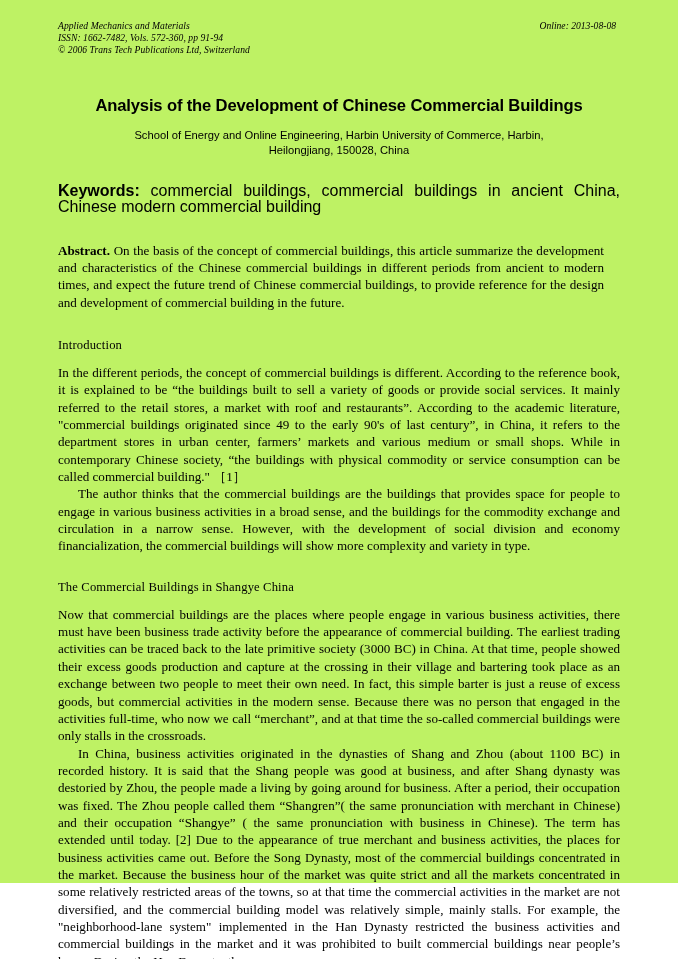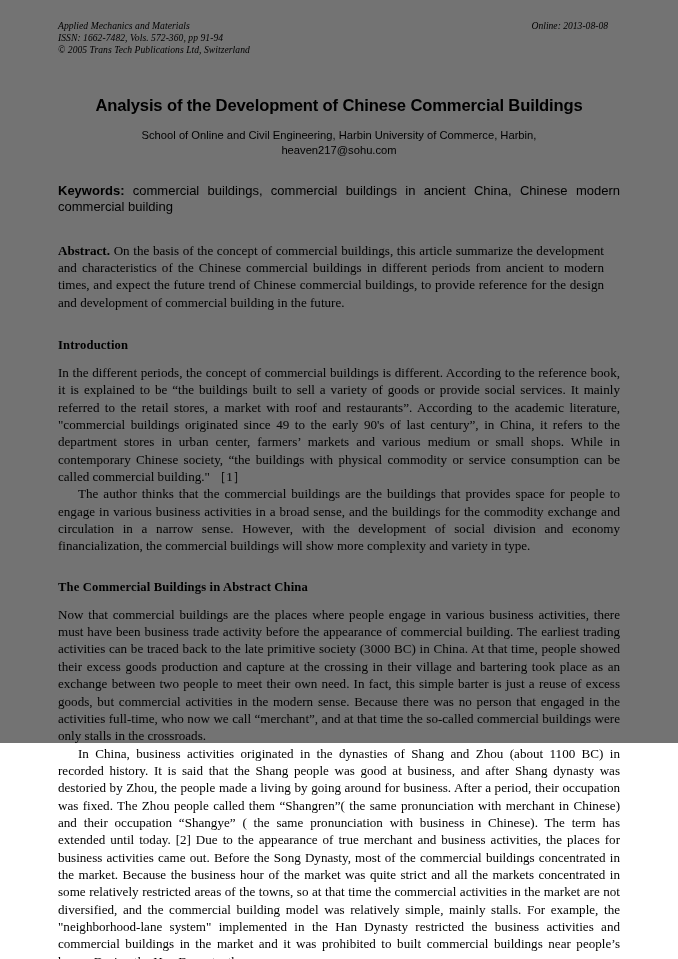--- a/index.html
+++ b/index.html
@@ -12,43 +12,43 @@
     height: 959px;
     overflow: hidden;
     font-family: "Liberation Serif", "DejaVu Serif", serif;
     color: #000000;
     -webkit-font-smoothing: antialiased;
   }
 
   .page {
     position: relative;
     width: 678px;
-    height: 743px;
+    height: 883px;
     box-sizing: border-box;
     padding: 20px 58px 0 58px;
-    background: #737373;
+    background: #bef264;
   }
 
   
   .masthead {
     position: relative;
     height: 58px;
   }
   .masthead-left {
     font-family: "Liberation Serif", "DejaVu Serif", serif;
     font-style: italic;
     font-size: 9.6px;
     line-height: 12.1px;
     letter-spacing: 0.05px;
     color: #000;
   }
   .masthead-right {
     position: absolute;
     top: 0;
-    right: 12px;
+    right: 4px;
     font-family: "Liberation Serif", "DejaVu Serif", serif;
     font-style: italic;
     font-size: 9.6px;
     line-height: 12.1px;
     color: #000;
     white-space: nowrap;
   }
   .masthead-line { white-space: nowrap; }
 
   
@@ -73,21 +73,21 @@
     font-size: 11.2px;
     line-height: 15.4px;
     margin: 12px auto 0 auto;
     width: 470px;
   }
   .affil-line { display: block; }
 
   
   .keywords {
     font-family: "Liberation Sans", "DejaVu Sans", sans-serif;
-    font-size: 13px;
+    font-size: 16px;
     line-height: 16.5px;
     text-align: justify;
     text-justify: inter-word;
     margin: 24px 0 0 0;
   }
   .keywords b { font-weight: bold; }
 
   
   .abstract {
     font-family: "Liberation Serif", "DejaVu Serif", serif;
@@ -95,21 +95,21 @@
     line-height: 17.3px;
     text-align: justify;
     text-justify: inter-word;
     margin: 26px 16px 0 0;
   }
   .abstract b { font-weight: bold; }
 
   .section-heading {
     font-family: "Liberation Serif", "DejaVu Serif", serif;
     font-size: 12.6px;
-    font-weight: bold;
+    font-weight: normal;
     line-height: 16px;
     margin: 26px 0 0 0;
     letter-spacing: 0.15px;
   }
   .section-heading.tight-top { margin-top: 24px; }
 
   .body-para {
     font-family: "Liberation Serif", "DejaVu Serif", serif;
     font-size: 13.1px;
     line-height: 17.35px;
@@ -124,38 +124,38 @@
 </style>
 </head>
 <body>
 
 <div class="page">
 
   <div class="masthead">
     <div class="masthead-left">
       <div class="masthead-line">Applied Mechanics and Materials</div>
       <div class="masthead-line">ISSN: 1662-7482, Vols. 572-360, pp 91-94</div>
-      <div class="masthead-line">© 2005 Trans Tech Publications Ltd, Switzerland</div>
+      <div class="masthead-line">© 2006 Trans Tech Publications Ltd, Switzerland</div>
     </div>
     <div class="masthead-right">Online: 2013-08-08</div>
   </div>
 
   <div class="title-block">
     <h1 class="paper-title">Analysis of the Development of Chinese Commercial Buildings</h1>
     <div class="affiliation">
-      <span class="affil-line">School of Online and Civil Engineering, Harbin University of Commerce, Harbin,</span>
-      <span class="affil-line">heaven217@sohu.com</span>
+      <span class="affil-line">School of Energy and Online Engineering, Harbin University of Commerce, Harbin,</span>
+      <span class="affil-line">Heilongjiang, 150028, China</span>
     </div>
   </div>
 
   <p class="keywords"><b>Keywords:</b><span> commercial buildings, commercial buildings in ancient China, Chinese modern commercial building</span></p>
 
   <p class="abstract"><b>Abstract.</b><span> On the basis of the concept of commercial buildings, this article summarize the development and characteristics of the Chinese commercial buildings in different periods from ancient to modern times, and expect the future trend of Chinese commercial buildings, to provide reference for the design and development of commercial building in the future.</span></p>
 
   <h2 class="section-heading">Introduction</h2>
   <p class="body-para">In the different periods, the concept of commercial buildings is different. According to the reference book, it is explained to be “the buildings built to sell a variety of goods or provide social services. It mainly referred to the retail stores, a market with roof and restaurants”. According to the academic literature, "commercial buildings originated since 49 to the early 90's of last century”, in China, it refers to the department stores in urban center, farmers’ markets and various medium or small shops. While in contemporary Chinese society, “the buildings with physical commodity or service consumption can be called commercial building." ［1］</p>
   <p class="body-para cont">The author thinks that the commercial buildings are the buildings that provides space for people to engage in various business activities in a broad sense, and the buildings for the commodity exchange and circulation in a narrow sense. However, with the development of social division and economy financialization, the commercial buildings will show more complexity and variety in type.</p>
 
-  <h2 class="section-heading tight-top">The Commercial Buildings in Abstract China</h2>
+  <h2 class="section-heading tight-top">The Commercial Buildings in Shangye China</h2>
   <p class="body-para">Now that commercial buildings are the places where people engage in various business activities, there must have been business trade activity before the appearance of commercial building. The earliest trading activities can be traced back to the late primitive society (3000 BC) in China. At that time, people showed their excess goods production and capture at the crossing in their village and bartering took place as an exchange between two people to meet their own need. In fact, this simple barter is just a reuse of excess goods, but commercial activities in the modern sense. Because there was no person that engaged in the activities full-time, who now we call “merchant”, and at that time the so-called commercial buildings were only stalls in the crossroads.</p>
   <p class="body-para cont">In China, business activities originated in the dynasties of Shang and Zhou (about 1100 BC) in recorded history. It is said that the Shang people was good at business, and after Shang dynasty was destoried by Zhou, the people made a living by going around for business. After a period, their occupation was fixed. The Zhou people called them “Shangren”( the same pronunciation with merchant in Chinese) and their occupation “Shangye” ( the same pronunciation with business in Chinese). The term has extended until today. [2] Due to the appearance of true merchant and business activities, the places for business activities came out. Before the Song Dynasty, most of the commercial buildings concentrated in the market. Because the business hour of the market was quite strict and all the markets concentrated in some relatively restricted areas of the towns, so at that time the commercial activities in the market are not diversified, and the commercial building model was relatively simple, mainly stalls. For example, the "neighborhood-lane system" implemented in the Han Dynasty restricted the business activities and commercial buildings in the market and it was prohibited to built commercial buildings near people’s home. During the Han Dynasty, there were</p>
 
 </div>
 
 </body></html>

